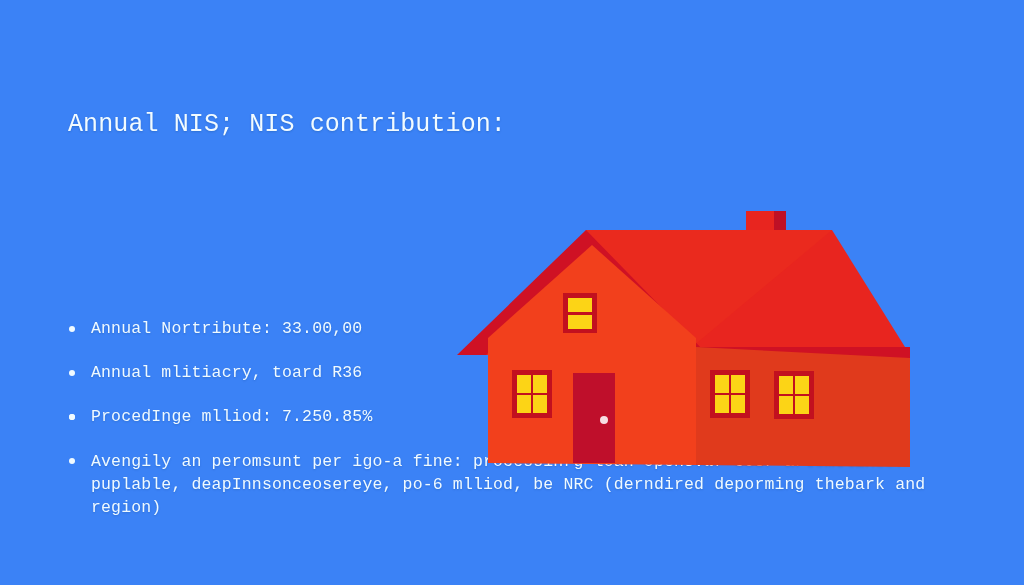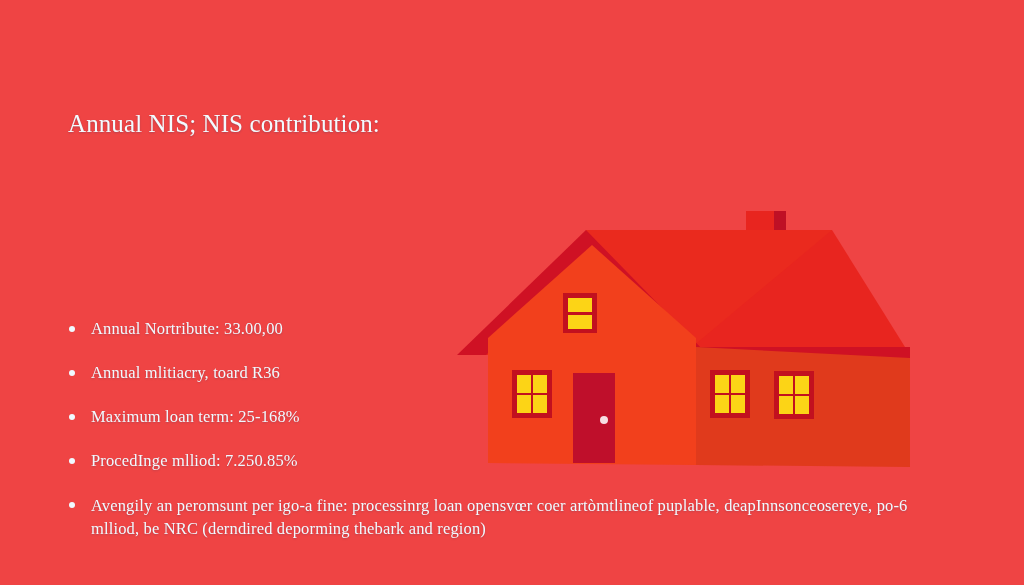--- a/index.html
+++ b/index.html
@@ -5,22 +5,22 @@
   html, body {
     margin: 0;
     padding: 0;
     background: #0e0e0e;
   }
   .slide {
     position: relative;
     width: 1024px;
     height: 585px;
     overflow: hidden;
-    background: #ef4444;
-    font-family: Liberation Serif, serif;
+    background: #3b82f6;
+    font-family: Liberation Mono, monospace;
     -webkit-font-smoothing: antialiased;
   }
 
   
   .heading {
     position: absolute;
     left: 68px;
     top: 110px;
     font-size: 25px;
     font-weight: 400;
@@ -82,21 +82,20 @@
     <div class="bullet">
       <span class="dot"></span>
       <span>Annual Nortribute: 33.00,00</span>
     </div>
     <div class="bullet">
       <span class="dot"></span>
       <span>Annual mlitiacry, toard R36</span>
     </div>
     <div class="bullet">
       <span class="dot"></span>
-      <span>Maximum loan term: 25-168%</span>
     </div>
     <div class="bullet">
       <span class="dot"></span>
       <span>ProcedInge mlliod: 7.250.85%</span>
     </div>
     <div class="bullet bullet-long">
       <span class="dot"></span>
       <span>Avengily an peromsunt per igo-a fine: processinrg loan opensvœr coer artòmtlineof puplable, deapInnsonceosereye, po-6 mlliod, be NRC (derndired deporming thebark and region)</span>
     </div>
   </div>

